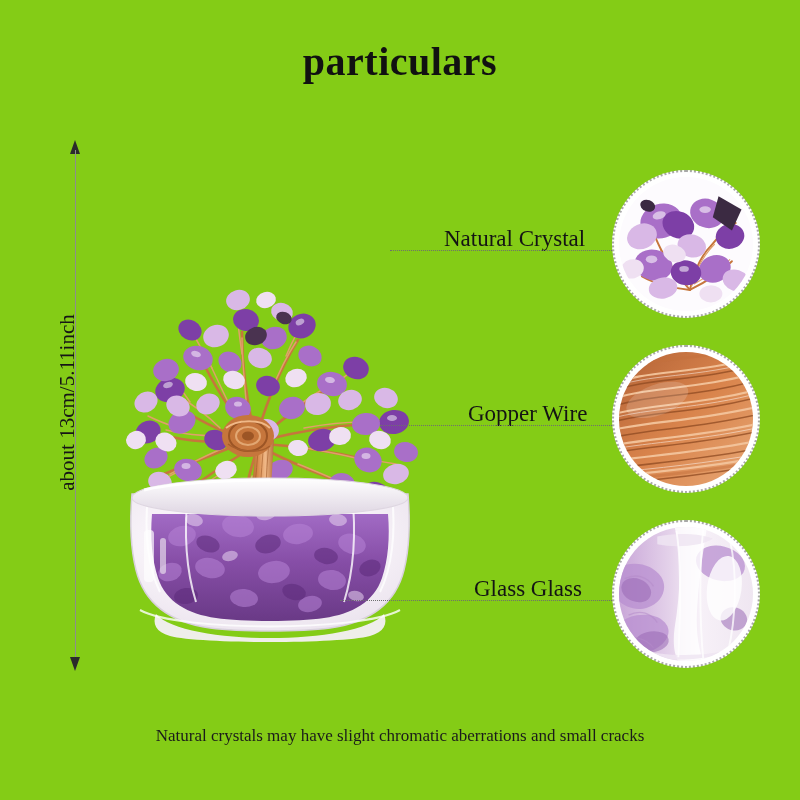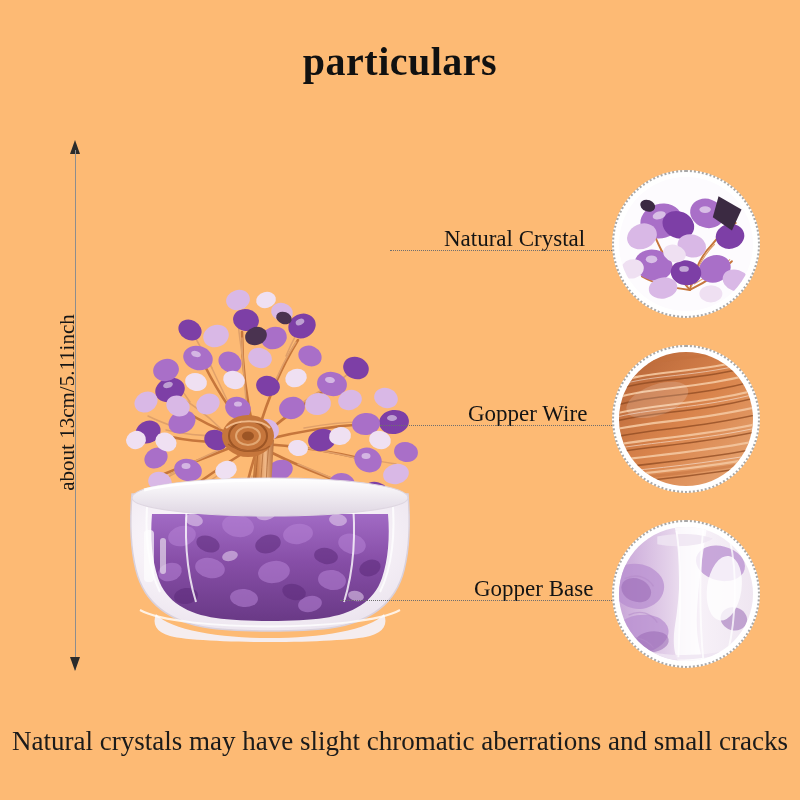--- a/index.html
+++ b/index.html
@@ -9,21 +9,21 @@
   body {
     width: 800px; height: 800px;
     font-family: "Liberation Serif", "DejaVu Serif", serif;
     color: #1a1a1a;
     overflow: hidden;
     position: relative;
   }
   #stage {
     position: relative;
     width: 800px; height: 800px;
-    background: #fdba74;
+    background: #84cc16;
   }
 
   
   #page-title {
     position: absolute;
     left: 0; right: 0; top: 38px;
     text-align: center;
     font-family: "Liberation Serif", "DejaVu Serif", serif;
     font-weight: 700;
     font-size: 40px;
@@ -97,21 +97,21 @@
     position: relative;
   }
   .detail-inner svg { display: block; width: 100%; height: 100%; }
 
   
   #footnote {
     position: absolute;
     left: 0; right: 0; top: 726px;
     text-align: center;
     font-family: "Liberation Serif", "DejaVu Serif", serif;
-    font-size: 27px;
+    font-size: 17px;
     color: #1b1b1b;
   }
 </style>
 </head>
 <body>
 
 <div id="stage">
 
   <div id="page-title">particulars</div>
 
@@ -462,21 +462,21 @@
               <path d="M-10 134 C40 130 94 124 150 114"></path>
             </g>
           </g>
           <ellipse cx="40" cy="50" rx="34" ry="16" fill="#ffffff" opacity="0.16" transform="rotate(-20 40 50)"></ellipse>
         </svg>
       </div>
     </div>
   </div>
 
   <div class="callout" id="callout-glass-base" style="left:440px; top:520px; width:320px;">
-    <div class="callout-label" style="left:34px;">Gopper Base</div>
+    <div class="callout-label" style="left:34px;">Glass Glass</div>
     <div class="leader-line" style="left:-100px; width:278px;"></div>
     <div class="detail-circle" style="left:172px;">
       <div class="detail-inner">
         <svg viewBox="0 0 140 140" xmlns="http://www.w3.org/2000/svg">
           <defs>
             <linearGradient id="gGlassDet" x1="0" y1="0" x2="1" y2="0">
               <stop offset="0%" stop-color="#c9a6d8"></stop>
               <stop offset="38%" stop-color="#e4d2ea"></stop>
               <stop offset="60%" stop-color="#f7f1f8"></stop>
               <stop offset="100%" stop-color="#efe6f1"></stop>

